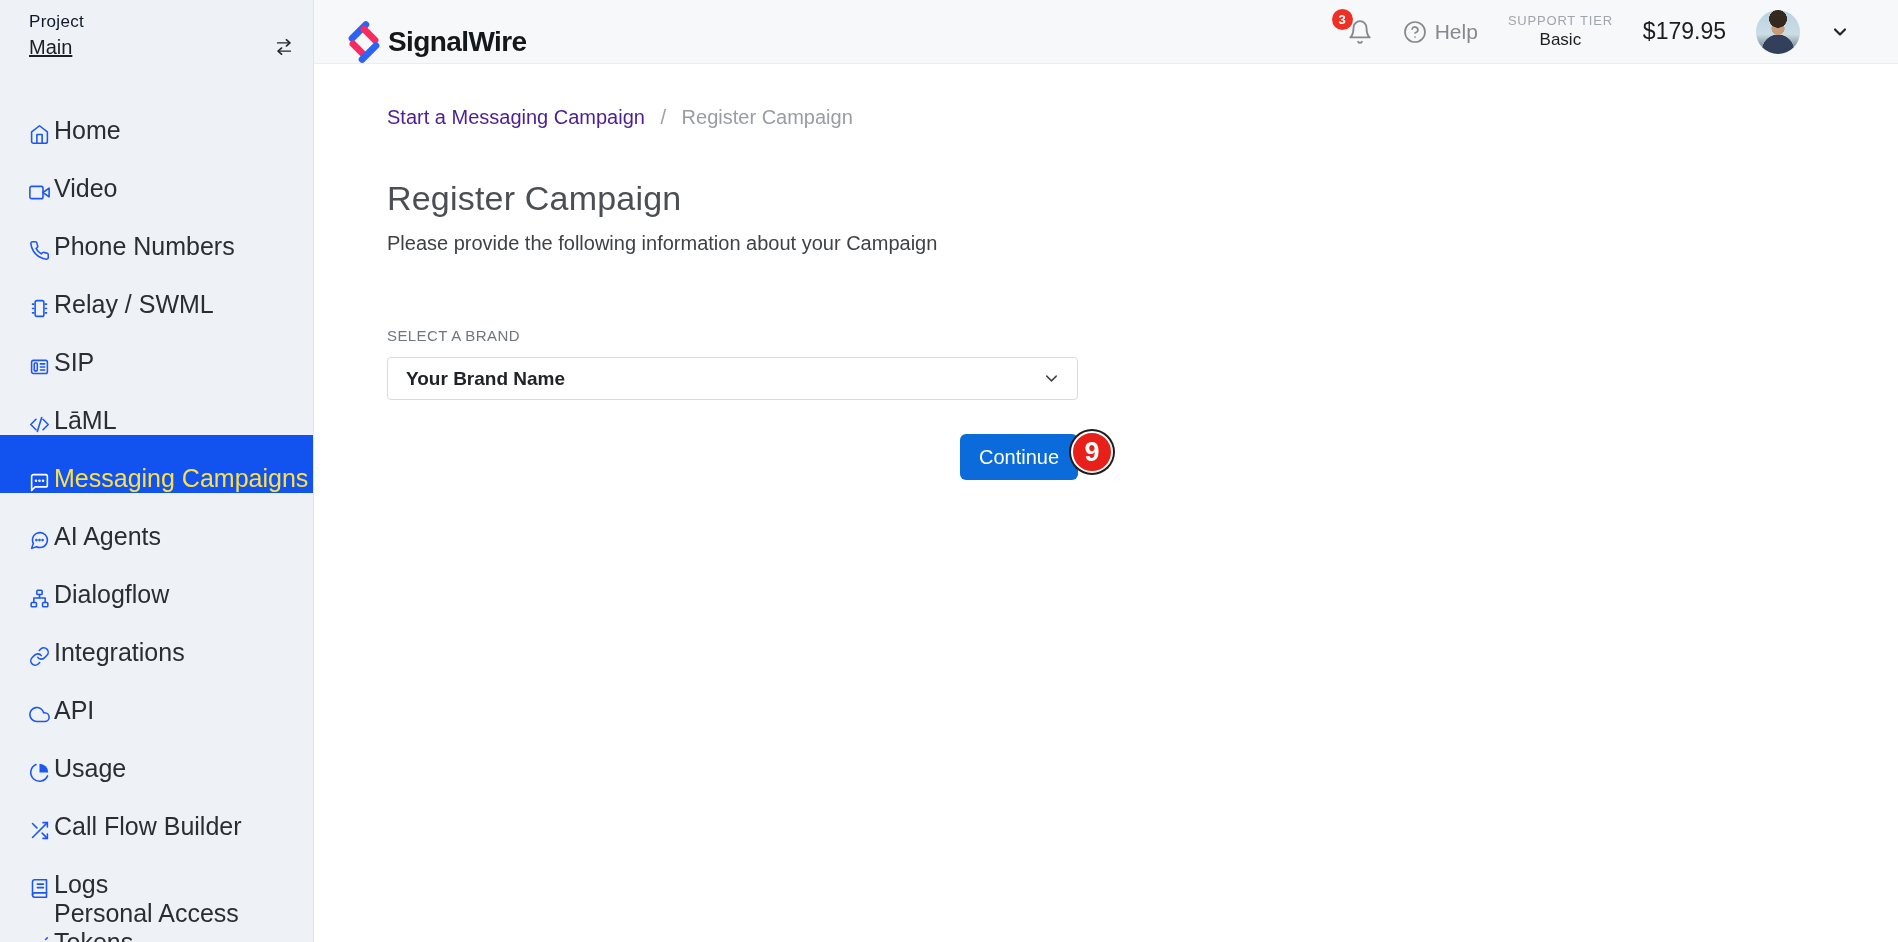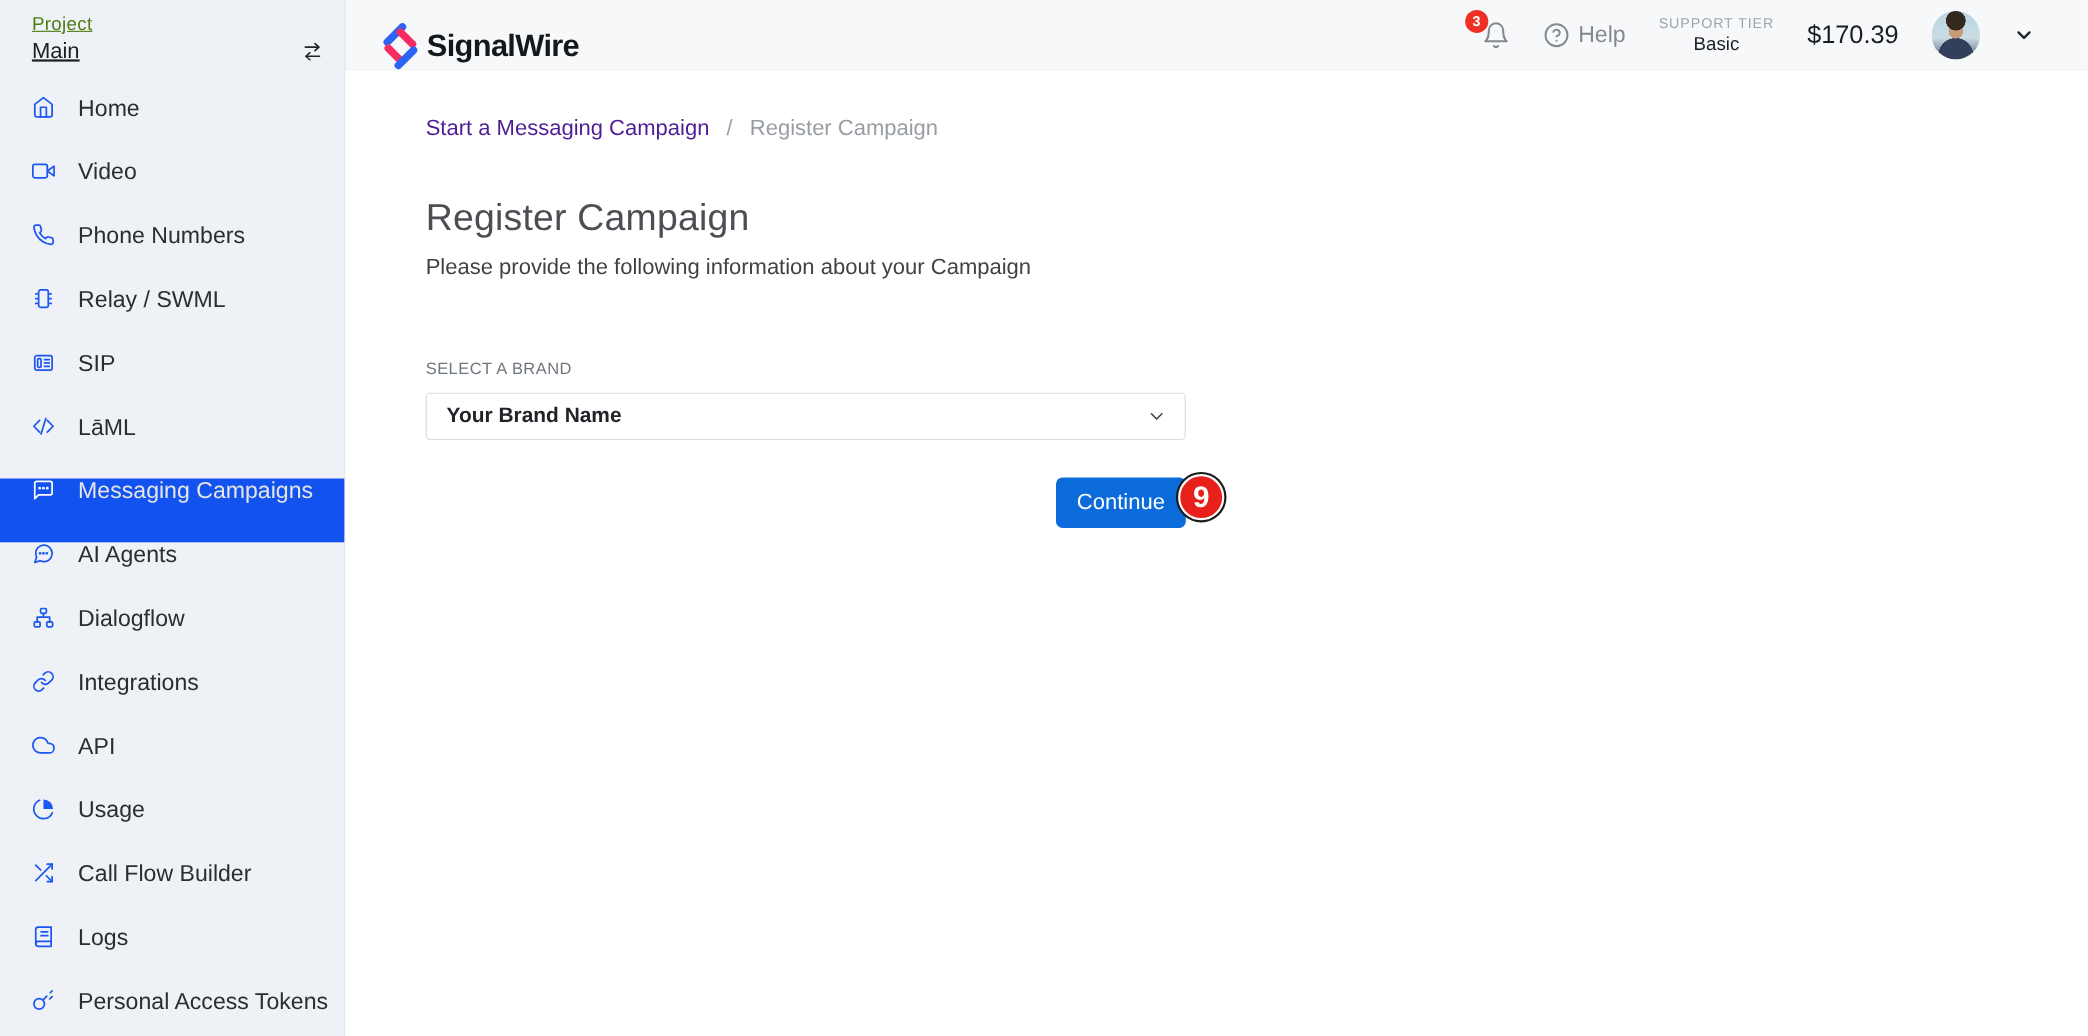--- a/index.html
+++ b/index.html
@@ -4,29 +4,29 @@
 <style>
   * { margin:0; padding:0; box-sizing:border-box; }
   html,body { width:1898px; height:942px; overflow:hidden; background:#fff;
     font-family:"Liberation Sans", sans-serif; }
   .app { display:flex; width:1898px; height:942px; }
 
   
   .sidebar { position:relative; width:314px; height:942px; background:#eef1f5;
     border-right:1px solid #e1e4e8; flex:0 0 auto; }
   .side-head { padding:12px 18px 0 29px; position:relative; }
-  .proj-label { font-size:17px; color:#4d7c0f; letter-spacing:.3px;text-decoration:underline; }
+  .proj-label { font-size:17px; color:#0f172a; letter-spacing:.3px; }
   .proj-name { font-size:20px; color:#1c1f22; font-weight:500; margin-top:4px;text-decoration:underline; }
   .swap-btn { position:absolute; right:18px; top:36px; background:none; border:none;
     cursor:pointer; color:#212428; }
   .nav { position:absolute; top:87px; left:0; width:100%; }
-  .nav-item { height:58px; display:flex; align-items:flex-start; padding-left:29px;
-    gap:21px; font-size:21px; color:#2a2d31; cursor:pointer; }
+  .nav-item { height:58px; display:flex; align-items:flex-end; padding-left:29px;
+    gap:4px; font-size:25px; color:#2a2d31; cursor:pointer; }
   .nav-item .ic { color:#1d57f2; flex:0 0 auto; }
-  .nav-item.active { background:#1253f0; color:#e5e5e5; }
+  .nav-item.active { background:#1253f0; color:#fde047; }
   .nav-item.active .ic { color:#fff; }
 
   
   .main { flex:1 1 auto; display:flex; flex-direction:column; }
   .topbar { height:64px; background:#f7f8fa; border-bottom:1px solid #ecedf0;
     display:flex; align-items:center; padding:0 48px 0 28px; }
   .logo { display:flex; align-items:center; gap:2px;margin-top:20px; }
   .logo-word { font-size:28px; font-weight:700; color:#15181b; letter-spacing:-0.6px; }
   .top-right { margin-left:auto; display:flex; align-items:center; gap:30px; }
   .bell-wrap { position:relative; color:#85898e; cursor:pointer; }
@@ -236,21 +236,21 @@
               <line x1="12" y1="17" x2="12.01" y2="17"></line>
             </svg>
           <span>Help</span>
         </div>
 
         <div class="tier">
           <div class="tier-label">SUPPORT TIER</div>
           <div class="tier-value">Basic</div>
         </div>
 
-        <div class="balance">$170.39</div>
+        <div class="balance">$179.95</div>
 
         <div class="avatar"></div>
 
         <span class="caret">
           <svg width="20" height="20" viewBox="0 0 24 24" fill="none" stroke="currentColor" stroke-width="2.6" stroke-linecap="round" stroke-linejoin="round">
               <polyline points="6 9 12 15 18 9"></polyline>
             </svg>
         </span>
       </div>
     </header>

